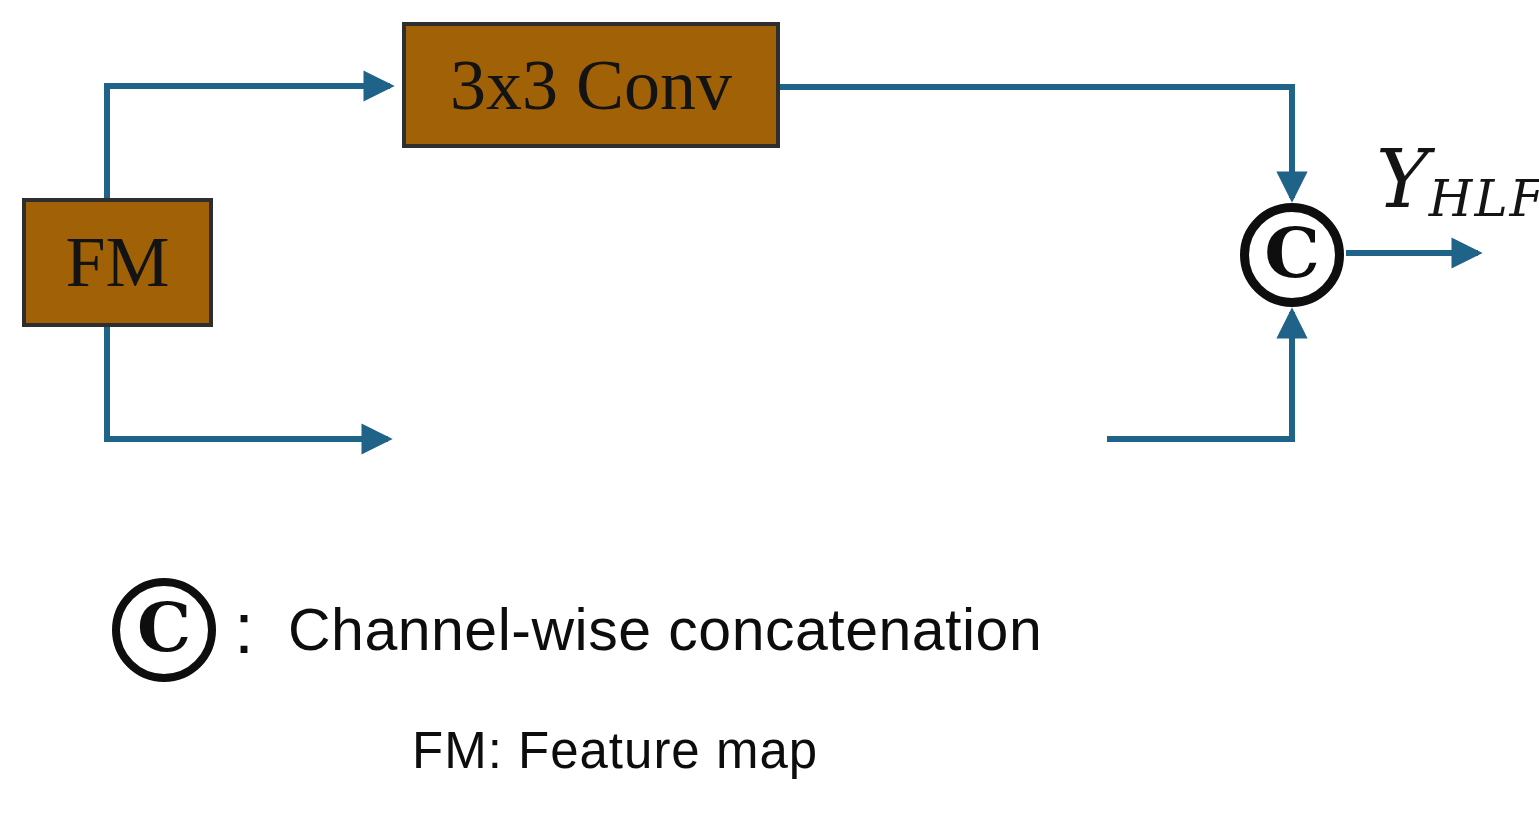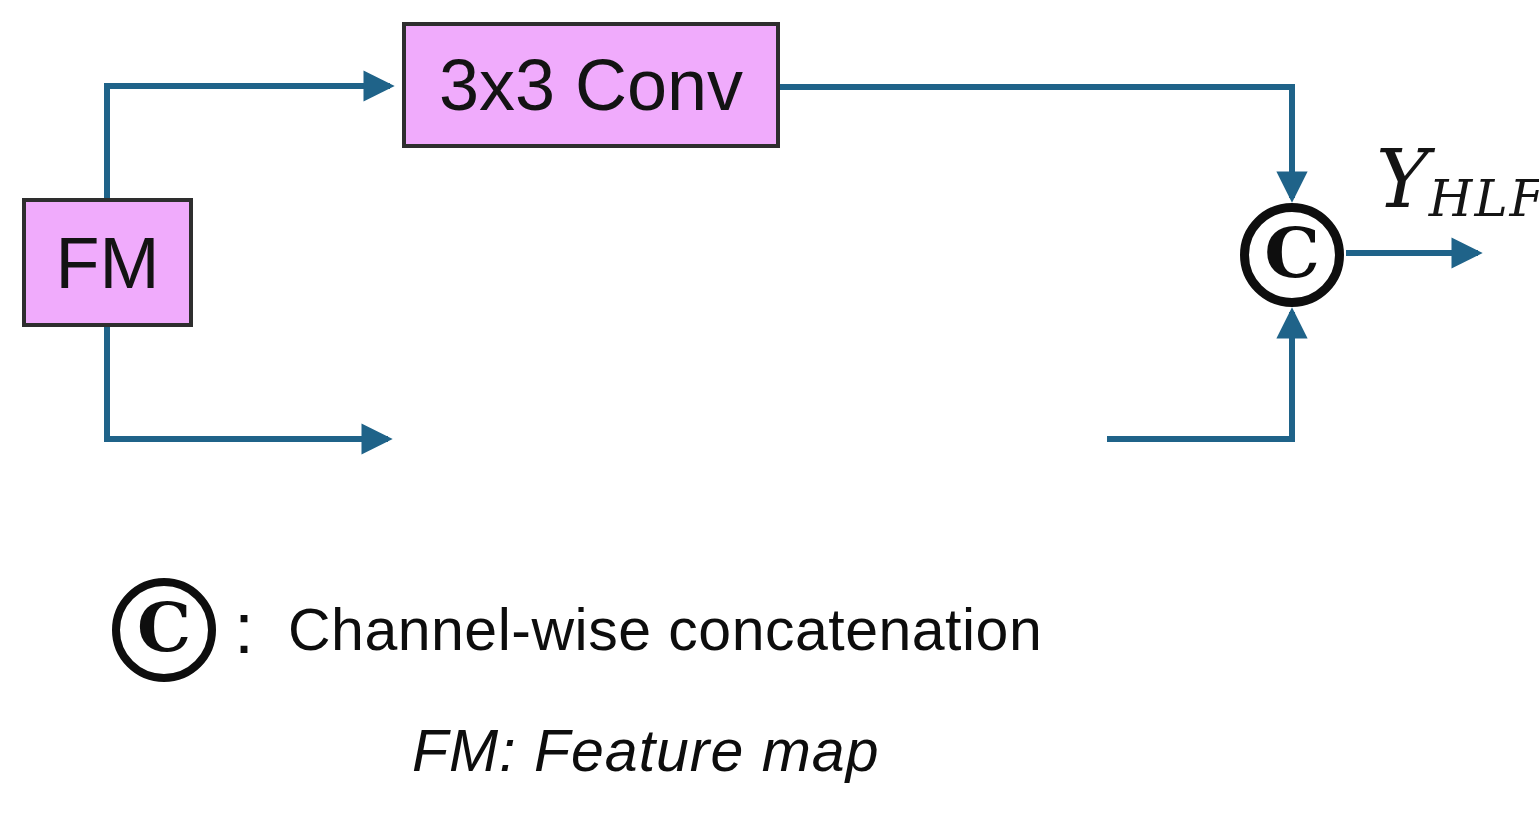--- a/index.html
+++ b/index.html
@@ -1,42 +1,42 @@
 <!DOCTYPE html>
 <html><head>
 <meta charset="utf-8">
 <style>
   html,body{margin:0;padding:0;background:#ffffff;}
   #canvas{position:relative;width:1539px;height:813px;background:#ffffff;overflow:hidden;
           font-family:"Liberation Sans",sans-serif;}
   #wires{position:absolute;left:0;top:0;width:1539px;height:813px;}
   .wire{fill:none;stroke:#1f6389;stroke-width:6;stroke-linejoin:miter;}
-  .node-box{position:absolute;box-sizing:border-box;border:4px solid #2e2e2e;background:#f0abfc;
+  .node-box{position:absolute;box-sizing:border-box;border:4px solid #2e2e2e;background:#a16207;
             display:flex;align-items:center;justify-content:center;color:#131313;
-            font-family:Liberation Sans, sans-serif;white-space:nowrap;}
-  #fm-box{left:22px;top:198px;width:171px;height:129px;font-size:72px;}
+            font-family:Liberation Serif, serif;white-space:nowrap;}
+  #fm-box{left:22px;top:198px;width:191px;height:129px;font-size:72px;}
   #conv-box{left:402px;top:22px;width:378px;height:126px;font-size:72px;}
   #pool-box{left:400px;top:377px;width:707px;height:126px;font-size:70px;}
   .concat-circle{position:absolute;box-sizing:border-box;border-radius:50%;background:#ffffff;
             display:flex;align-items:center;justify-content:center;color:#0e0e0e;
             font-family:"DejaVu Serif","Liberation Serif",serif;font-weight:bold;}
   #concat-node{left:1240px;top:203px;width:104px;height:104px;border:9px solid #0e0e0e;
             font-size:70px;padding-bottom:6px;}
   #output-label{position:absolute;left:1376px;top:140px;display:flex;align-items:flex-start;
             color:#141414;font-family:"DejaVu Serif","Liberation Serif",serif;font-style:italic;}
   #output-label .y-base{font-size:80px;line-height:1;}
   #output-label .y-sub{font-size:50px;line-height:1;position:relative;top:34px;letter-spacing:2px;}
   #legend{position:absolute;left:0;top:0;color:#0d0d0d;}
   #legend-circle{left:112px;top:578px;width:104px;height:104px;border:8px solid #0e0e0e;
             font-size:68px;padding-bottom:6px;}
   #legend-colon{position:absolute;left:234px;top:578px;font-size:72px;line-height:100px;}
   #legend-text-1{position:absolute;left:288px;top:578px;font-size:59px;line-height:104px;
             letter-spacing:0.5px;white-space:nowrap;}
-  #legend-text-2{position:absolute;left:412px;top:706px;font-size:59px;line-height:90px;
-            letter-spacing:1px;white-space:nowrap;font-style:italic;}
+  #legend-text-2{position:absolute;left:412px;top:706px;font-size:51px;line-height:90px;
+            letter-spacing:1px;white-space:nowrap;}
 </style>
 </head>
 <body>
 
 <div id="canvas">
 
   <svg id="wires" viewBox="0 0 1539 813" xmlns="http://www.w3.org/2000/svg">
     <defs>
       <marker id="arrow" viewBox="0 0 10 10" refX="8.5" refY="5" markerWidth="5.6" markerHeight="5.2" orient="auto-start-reverse">
         <path d="M0,0 L10,5 L0,10 z" fill="#1f6389"></path>

